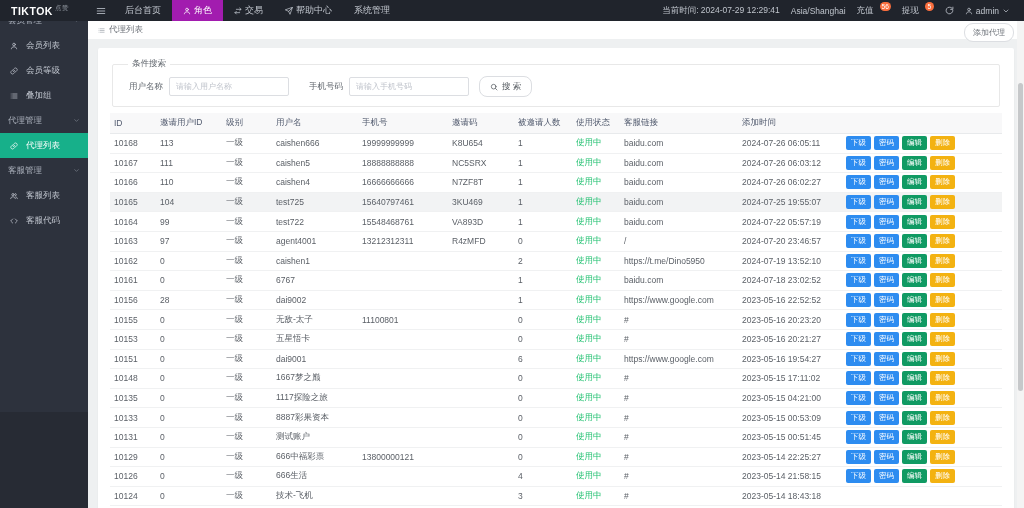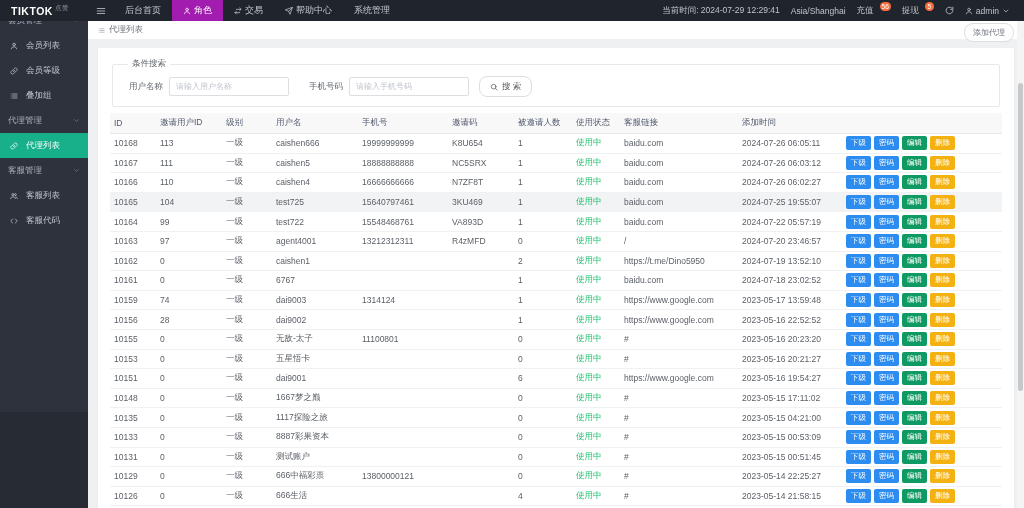--- a/index.html
+++ b/index.html
@@ -395,33 +395,20 @@
             <td>6767</td>
             <td></td>
             <td></td>
             <td>1</td>
             <td class="status">使用中</td>
             <td>baidu.com</td>
             <td>2024-07-18 23:02:52</td>
             <td><span class="btn btn-blue">下级</span><span class="btn btn-blue">密码</span><span class="btn btn-green">编辑</span><span class="btn btn-amber">删除</span></td>
           </tr>
           <tr>
-            <td>10159</td>
-            <td>74</td>
-            <td>一级</td>
-            <td>dai9003</td>
-            <td>1314124</td>
-            <td></td>
-            <td>1</td>
-            <td class="status">使用中</td>
-            <td>https://www.google.com</td>
-            <td>2023-05-17 13:59:48</td>
-            <td><span class="btn btn-blue">下级</span><span class="btn btn-blue">密码</span><span class="btn btn-green">编辑</span><span class="btn btn-amber">删除</span></td>
-          </tr>
-          <tr>
             <td>10156</td>
             <td>28</td>
             <td>一级</td>
             <td>dai9002</td>
             <td></td>
             <td></td>
             <td>1</td>
             <td class="status">使用中</td>
             <td>https://www.google.com</td>
             <td>2023-05-16 22:52:52</td>

